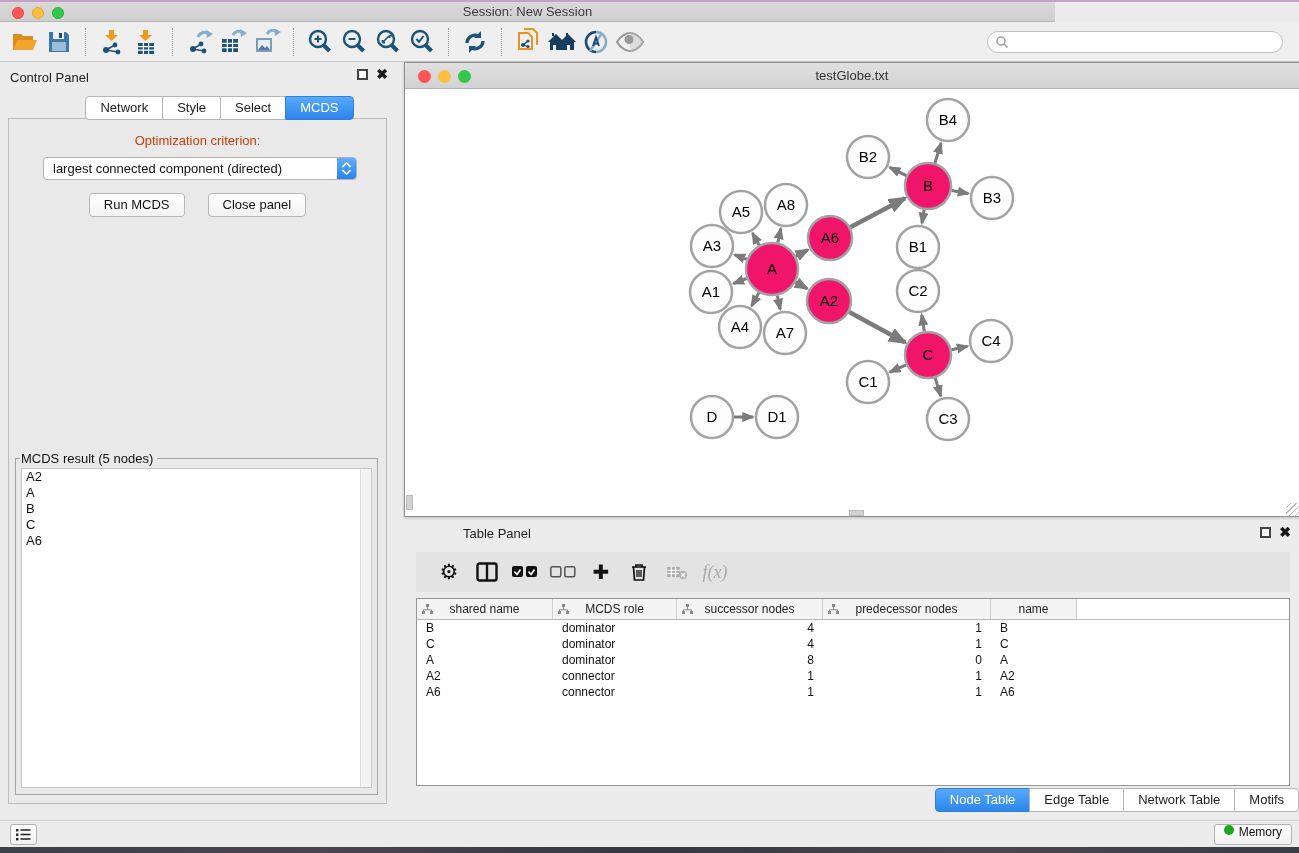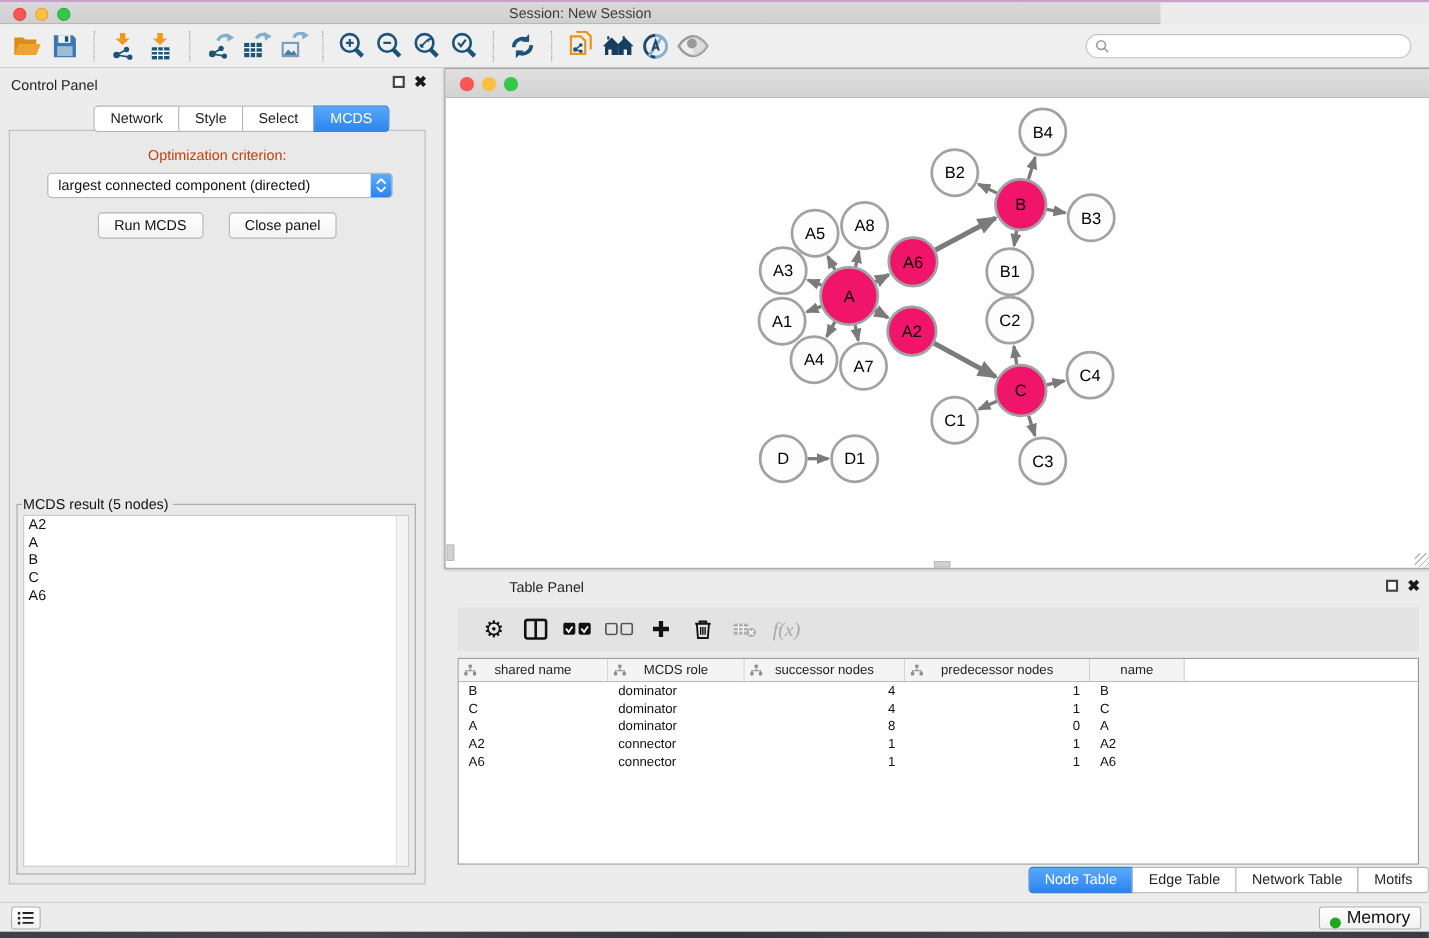--- a/index.html
+++ b/index.html
@@ -107,21 +107,21 @@
   .bottom-tabs { position:absolute; left:0; right:0; top:268px; display:flex; justify-content:flex-end; }
 
   
   .statusbar { position:absolute; left:0; top:820px; width:1299px; height:27px;
     background:#ececec; border-top:1px solid #d2d2d2; }
   .sb-left-btn { position:absolute; left:10px; top:3px; width:27px; height:21px;
     background:linear-gradient(#fff,#f1f1f1); border:1px solid #b2b2b2; border-radius:3px;
     display:flex; align-items:center; justify-content:center; }
   .sb-mem-btn { position:absolute; right:7px; top:3px; height:21px;
     background:linear-gradient(#fff,#f1f1f1); border:1px solid #b2b2b2; border-radius:3px;
-    display:flex; align-items:flex-end; padding:0 9px; gap:5px; font-size:16px; color:#111; }
+    display:flex; align-items:flex-start; padding:0 9px; gap:5px; font-size:12px; color:#111; }
   .mem-dot { width:10px; height:10px; border-radius:50%; background:#1ca81c; }
 </style>
 </head>
 <body>
 
 <div class="screen">
   <div class="wall-top"></div>
 
   <div class="titlebar">
     <span class="tl red"></span>
@@ -317,20 +317,21 @@
           </div>
       </fieldset>
     </div>
   </div>
 
   <div class="net-window">
     <div class="net-titlebar">
       <span class="net-tl red"></span>
       <span class="net-tl yellow"></span>
       <span class="net-tl green"></span>
+      <div class="title">testGlobe.txt</div>
     </div>
     <div class="net-canvas">
       <svg id="graph-svg" width="892" height="426">
           <defs>
             <marker id="arrow" viewBox="0 0 10 8" refX="8.5" refY="4" markerWidth="4.2" markerHeight="3.4" orient="auto" markerUnits="strokeWidth">
               <path d="M0,0 L10,4 L0,8 z" fill="#7b7b7b"></path>
             </marker>
           </defs>
           <line x1="340.73617326736763" y1="188.52570516148435" x2="327.456734873451" y2="193.53270652312503" stroke="#7b7b7b" stroke-width="3" marker-end="url(#arrow)"></line>
           <line x1="340.78885483284466" y1="169.33572768592379" x2="328.4099068152492" y2="164.59046427917886" stroke="#7b7b7b" stroke-width="3" marker-end="url(#arrow)"></line>

